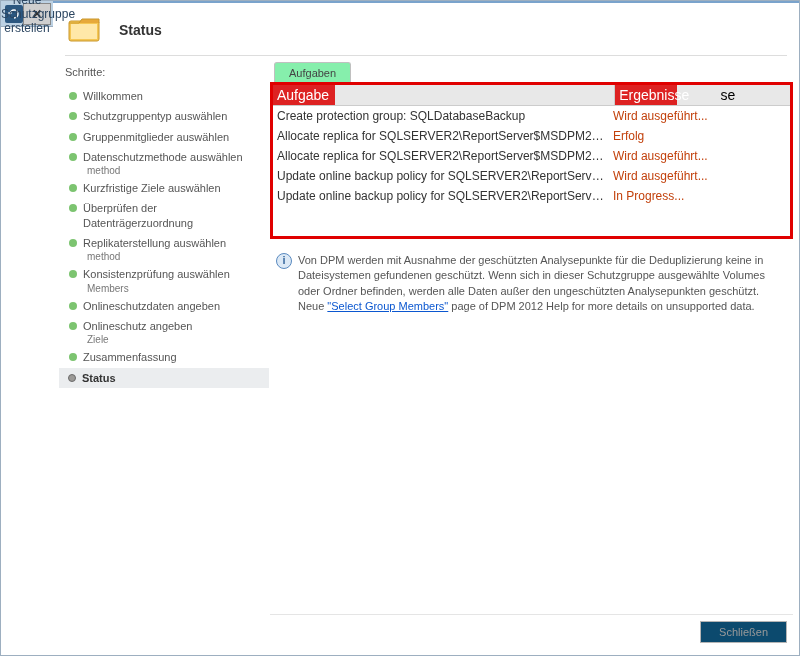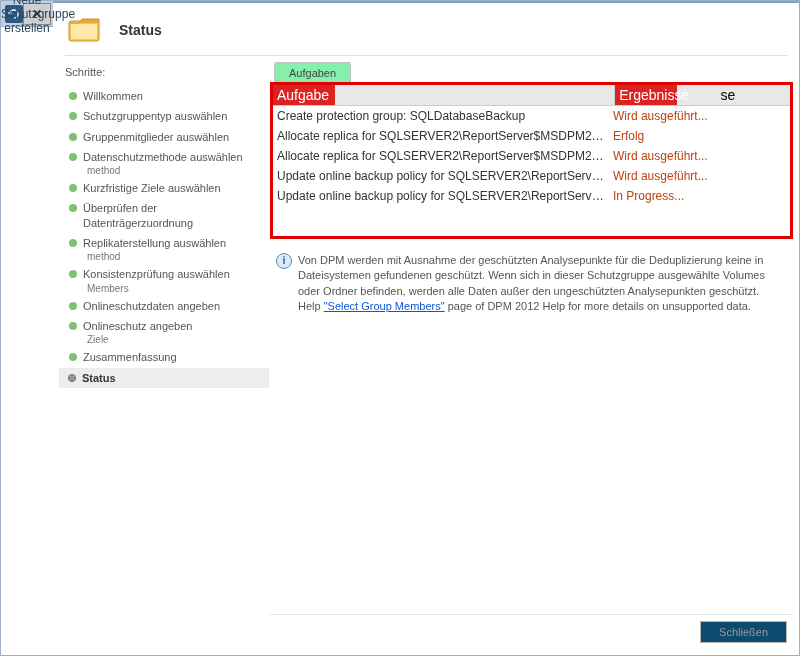--- a/index.html
+++ b/index.html
@@ -234,21 +234,21 @@
                 <div class="task-left">Update online backup policy for SQLSERVER2\ReportServer$MSDPM2012Te...</div>
                 <div class="task-right">In Progress...</div>
               </div>
             </div>
         </div>
 
         <div class="info-row">
           <div class="info-icon">i</div>
           <div>
             <span>Von DPM werden mit Ausnahme der geschützten Analysepunkte für die Deduplizierung keine in Dateisystemen gefundenen geschützt. Wenn sich in dieser Schutzgruppe ausgewählte Volumes oder Ordner befinden, werden alle Daten außer den ungeschützten Analysepunkten geschützt.</span><br>
-            <span>Help </span><a>"Select Group Members"</a><span> page of DPM 2012 Help for more details on unsupported data.</span>
+            <span>Neue </span><a>"Select Group Members"</a><span> page of DPM 2012 Help for more details on unsupported data.</span>
           </div>
         </div>
 
         <div class="footer">
           <button class="btn" disabled="">Schließen</button>
         </div>
 
       </div>
     </div>
   </div>

